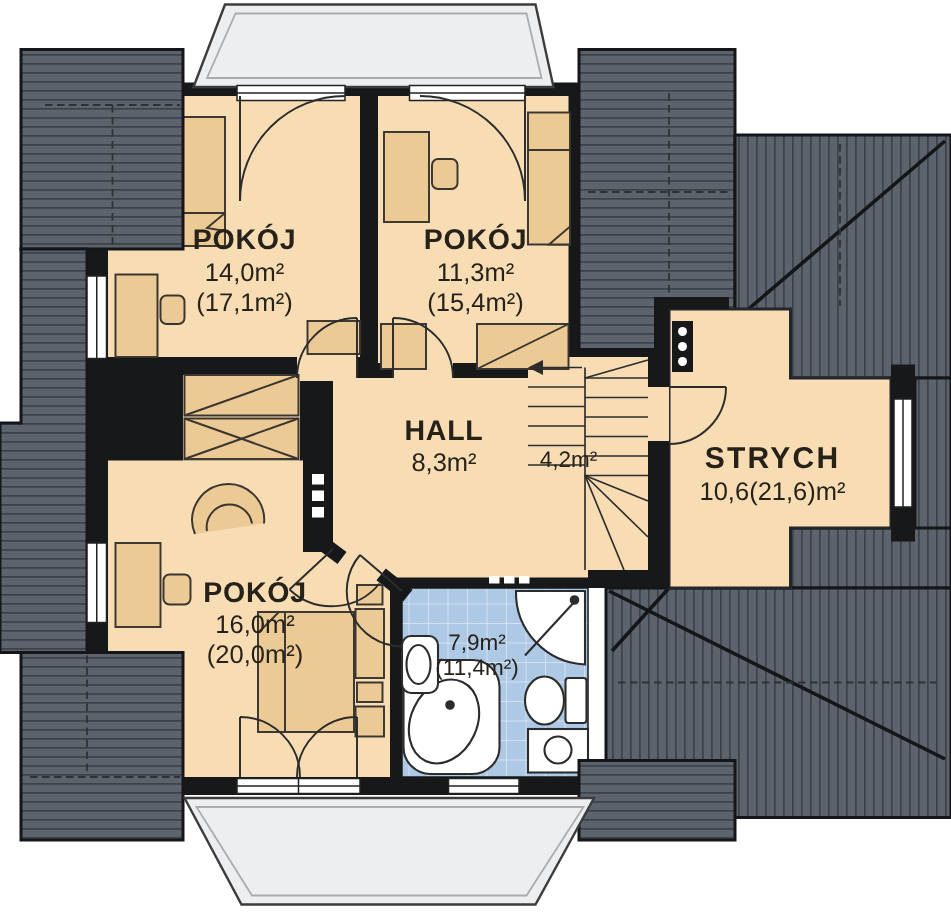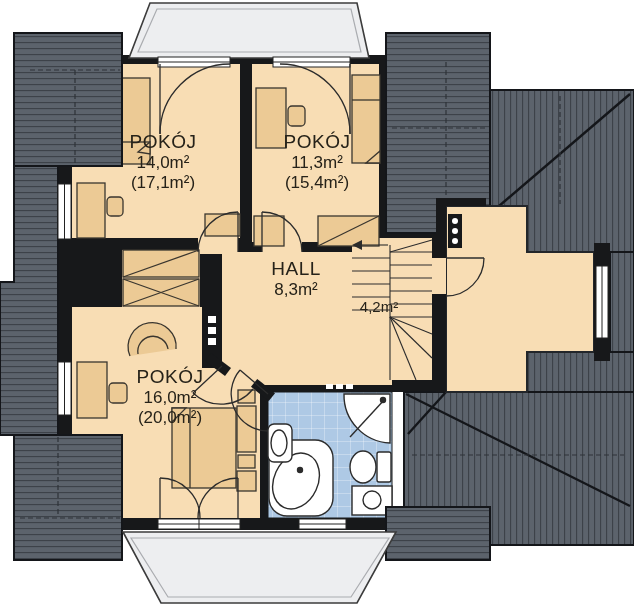--- a/index.html
+++ b/index.html
@@ -1,21 +1,21 @@
 <!DOCTYPE html>
 <html><head>
 <meta charset="utf-8">
 <style>
   html,body{margin:0;padding:0;background:#ffffff;}
   #stage{position:relative;width:634px;height:610px;background:#ffffff;overflow:hidden;
          font-family:"Liberation Sans", sans-serif;}
   #stage svg{position:absolute;left:0;top:0;}
   .lbl{position:absolute;transform:translateX(-50%);text-align:center;color:#262219;
        font-family:"Liberation Sans", sans-serif;white-space:nowrap;line-height:1.16;}
-  .nm{font-size:19px;font-weight:normal;letter-spacing:.5px;}
+  .nm{font-size:19px;font-weight:bold;letter-spacing:.5px;margin-top:19px;}
   .ar{font-size:17px;font-weight:normal;}
   .ar.s{font-size:15px;}
   .nm.big{font-size:20px;letter-spacing:1.5px;}
 </style>
 </head>
 <body>
 
 <div id="stage">
 <svg width="634" height="610" viewBox="0 0 634 610">
   <defs>
@@ -303,13 +303,21 @@
   <div class="ar">8,3m²</div>
 </div>
 <div class="lbl" style="left:379px;top:298px">
   <div class="ar s">4,2m²</div>
 </div>
 <div class="lbl" style="left:170px;top:366px">
   <div class="nm">POKÓJ</div>
   <div class="ar">16,0m²</div>
   <div class="ar">(20,0m²)</div>
 </div>
+<div class="lbl" style="left:318px;top:420px">
+  <div class="ar s">7,9m²</div>
+  <div class="ar s">(11,4m²)</div>
+</div>
+<div class="lbl" style="left:515px;top:276px">
+  <div class="nm big">STRYCH</div>
+  <div class="ar">10,6(21,6)m²</div>
+</div>
 </div>
 
 </body></html>

